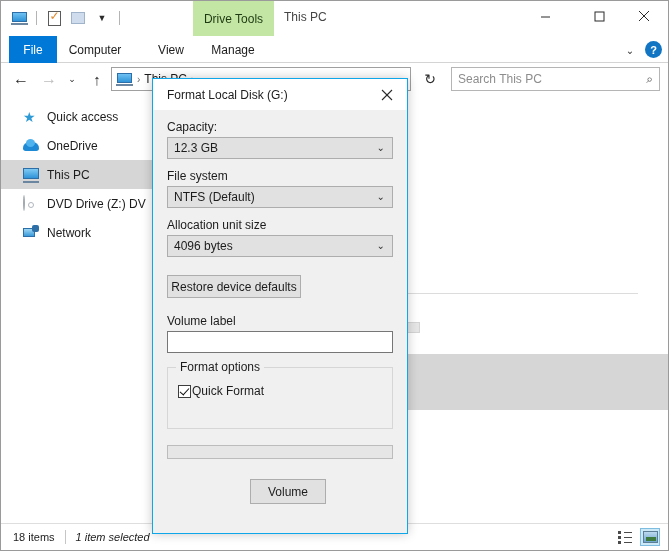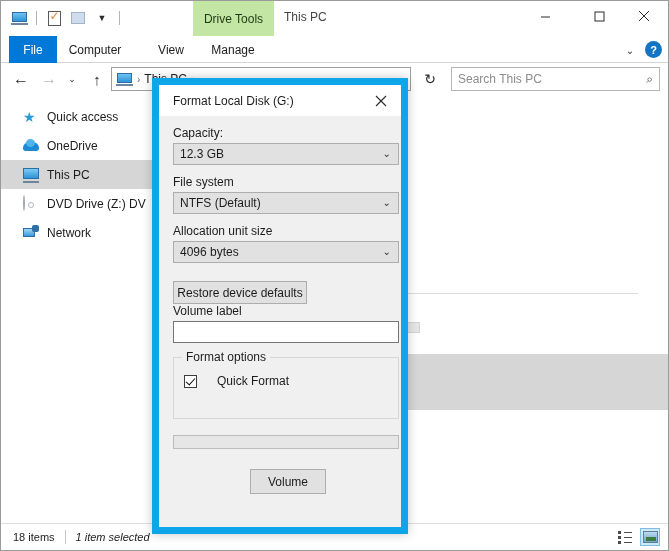--- a/index.html
+++ b/index.html
@@ -313,21 +313,21 @@
     background: linear-gradient(#bcd9ef, #6fa6cf); border: 1px solid #5d7e97;
   }
   .vb-icons .thumb::after {
     content: ""; position: absolute; left: 2px; bottom: 1px; width: 10px; height: 4px;
     background: #3f7a3f;
   }
 
   
   #dialog {
     position: absolute; left: 151px; top: 77px; width: 256px; height: 456px;
-    background: #f0f0f0; border: 7px solid #0ea5e9;
+    background: #f0f0f0; border: 1px solid #0ea5e9;
     box-shadow: 0 0 10px rgba(0,0,0,0.22);
   }
   #dlg-titlebar {
     position: relative; height: 31px; background: #fff;
     display: flex; align-items: center;
   }
   #dlg-title { margin-left: 14px; font-size: 12px; color: #1c1c1c; }
   #dlg-close {
     position: absolute; right: 0; top: 0; width: 40px; height: 31px;
     display: flex; align-items: center; justify-content: center;
@@ -340,38 +340,38 @@
     background: #e1e1e1; border: 1px solid #adadad;
     display: flex; align-items: center; padding-left: 6px;
     font-size: 12px; color: #1c1c1c; margin-bottom: 10px;
   }
   .combo .chev {
     position: absolute; right: 7px; top: 4px; font-size: 10px; color: #333;
   }
   #btn-restore {
     width: 134px; height: 23px; background: #e1e1e1; border: 1px solid #adadad;
     font-size: 12px; color: #1c1c1c; font-family: inherit;
-    margin-top: 8px; 
+    margin-top: 8px; margin-bottom: 16px;
   }
   #vol-input {
     width: 226px; height: 22px; background: #fff; border: 1px solid #767676;
     font-family: inherit; font-size: 12px; padding-left: 5px; outline: 0;
     margin-bottom: 14px;
   }
   #fmt-group {
     position: relative; width: 226px; height: 62px;
     border: 1px solid #d6d6d6; margin-bottom: 16px;
   }
   #fmt-group-title {
     position: absolute; left: 8px; top: -8px; background: #f0f0f0;
     padding: 0 4px; font-size: 12px; color: #1c1c1c;
   }
   #chk-row {
     position: absolute; left: 10px; top: 16px;
-    display: flex; align-items: center; gap: 20px;
+    display: flex; align-items: center; gap: 1px;
   }
   .checkbox {
     width: 13px; height: 13px; background: #fff; border: 1px solid #3c3c3c;
     position: relative; flex: none;
   }
   .checkbox::after {
     content: ""; position: absolute; left: 3px; top: 0px;
     width: 4px; height: 8px; border: solid #111; border-width: 0 1.6px 1.6px 0;
     transform: rotate(42deg);
   }

